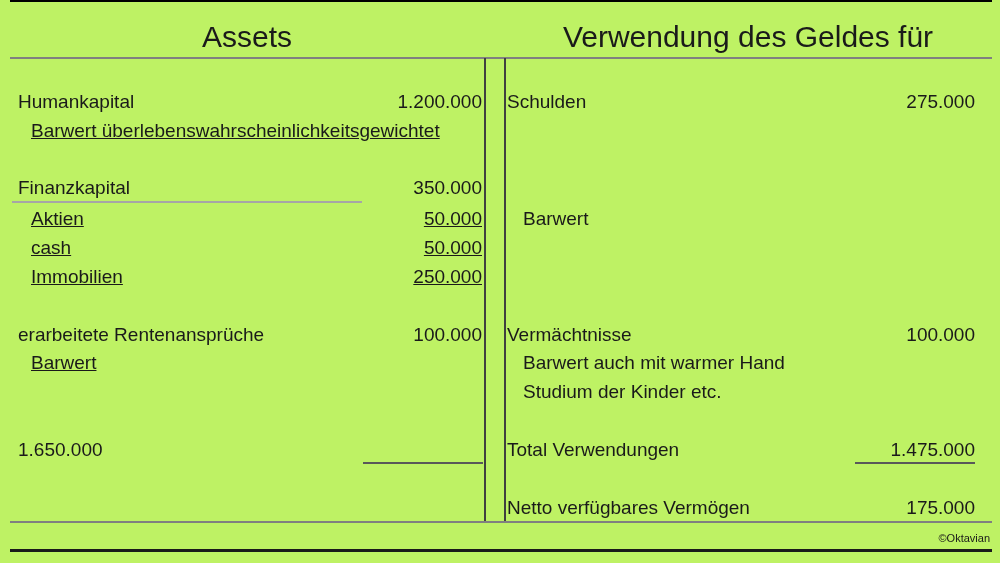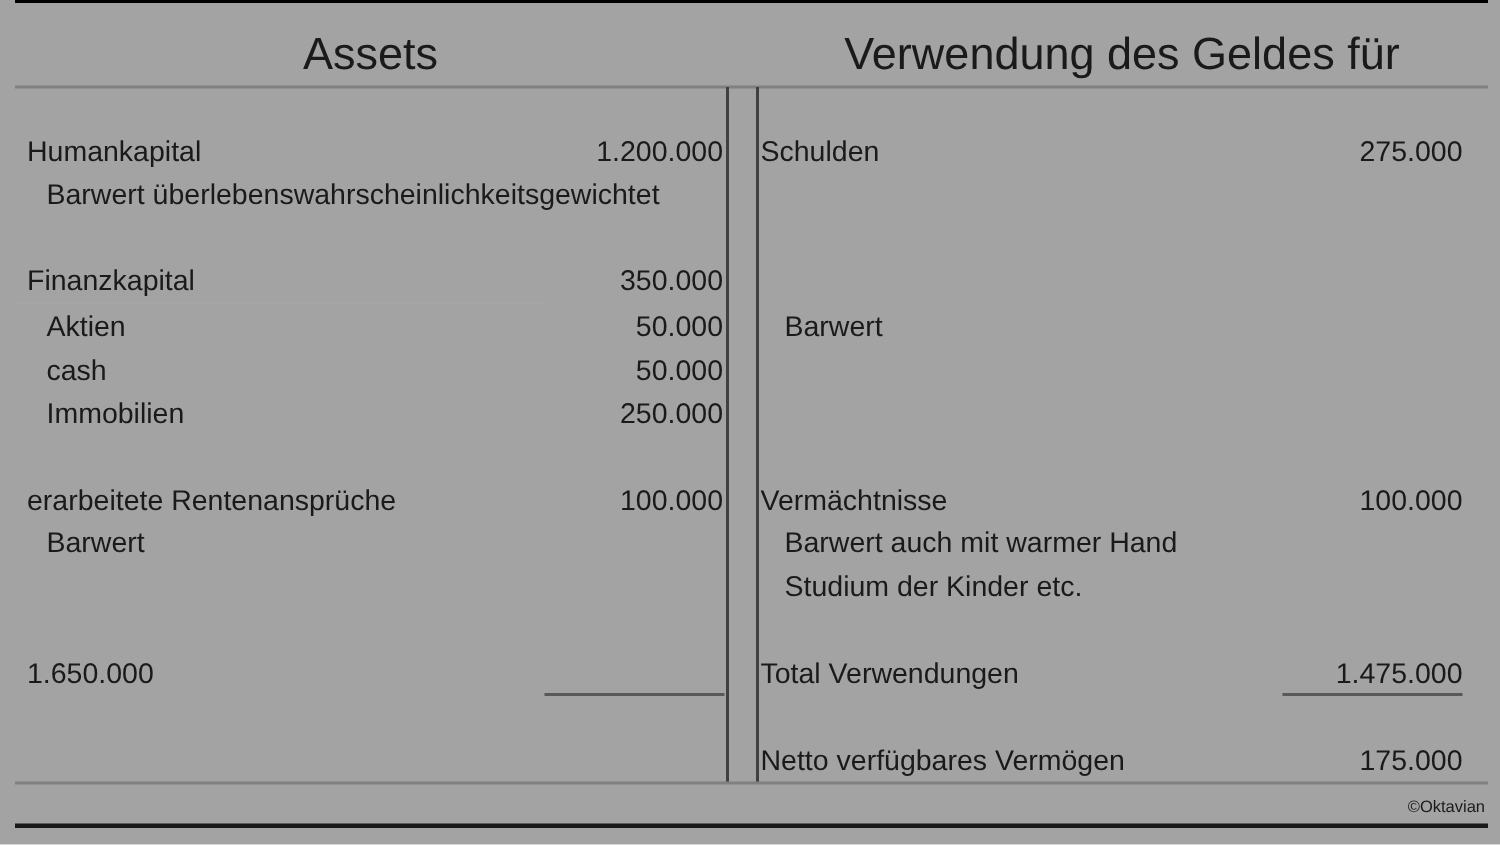--- a/index.html
+++ b/index.html
@@ -1,20 +1,20 @@
 <!DOCTYPE html>
 <html><head>
 <meta charset="utf-8">
 <style>
   html, body { margin: 0; padding: 0; background: #ffffff; }
   .sheet {
     position: relative;
     width: 1000px;
     height: 563px;
-    background: #a3a3a3;
+    background: #bef264;
     font-family: "Liberation Sans", sans-serif;
     color: #1a1a1a;
     overflow: hidden;
   }
   .hline, .vline { position: absolute; }
   .top-black        { left: 10px; top: 0px;   width: 982px; height: 2px;  background: #000000; }
   .header-underline { left: 10px; top: 57px;  width: 982px; height: 2px;  background: #808080; }
   .vline            { top: 58px; width: 2px;  height: 464px; background: #404040; }
   .v1 { left: 484px; }
   .v2 { left: 504px; }
@@ -39,21 +39,21 @@
     position: absolute;
     display: flex;
     justify-content: space-between;
     align-items: baseline;
     font-size: 19px;
     line-height: 22px;
     height: 22px;
     white-space: nowrap;
   }
   .row.lcol        { left: 18px;  width: 464px; }
-  .row.lcol.indent { left: 31px;  width: 451px; }
+  .row.lcol.indent { left: 31px;  width: 451px; text-decoration: underline; }
   .row.rcol        { left: 507px; width: 468px; gap: 44px; }
   .row.rcol.indent { left: 523px; width: 452px; }
   .row .value { text-align: right; }
 
   .copyright {
     position: absolute;
     top: 529px;
     right: 10px;
     font-size: 11px;
     line-height: 18px;

